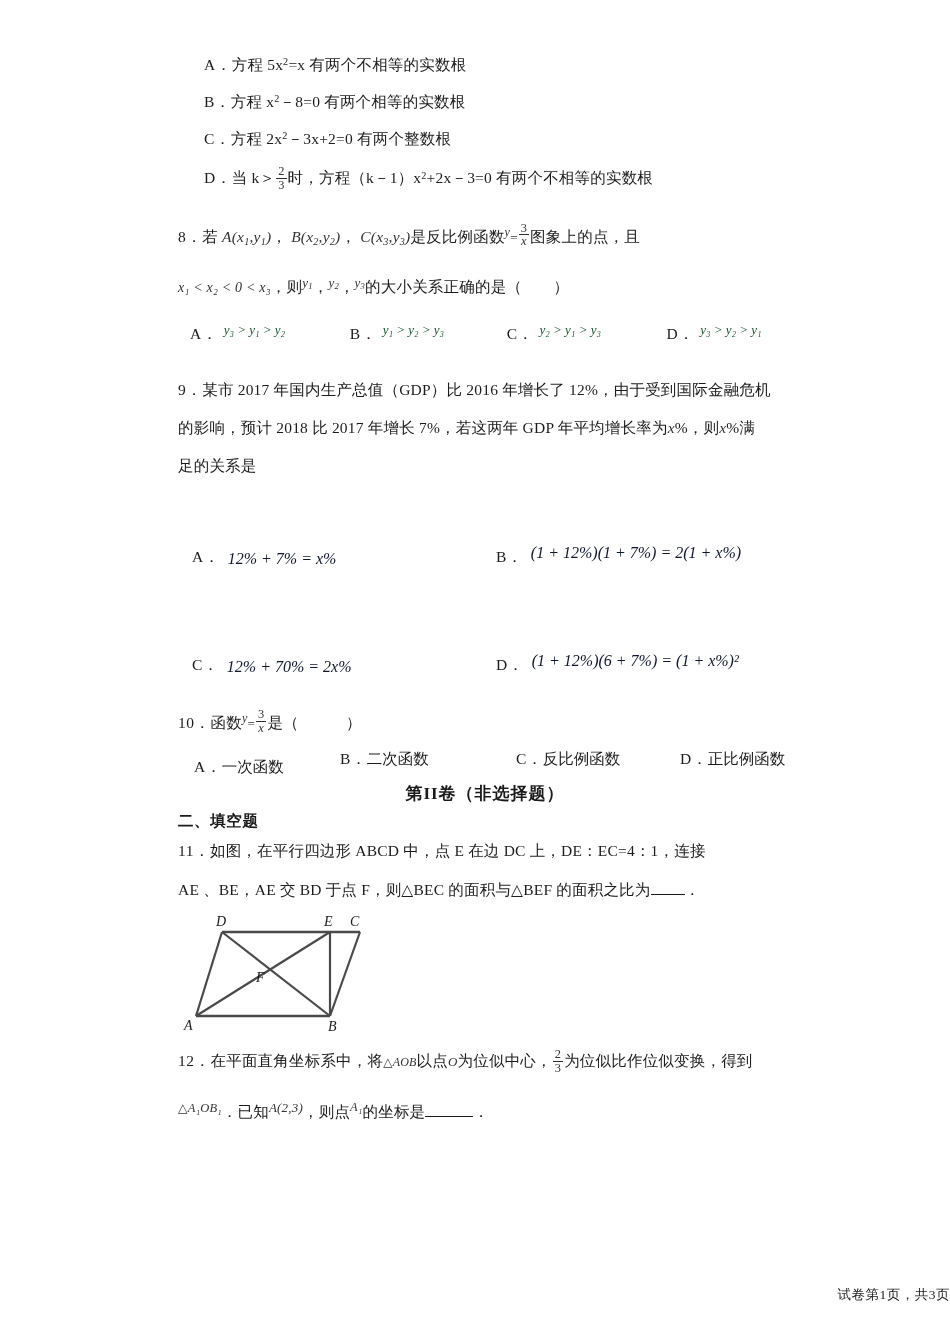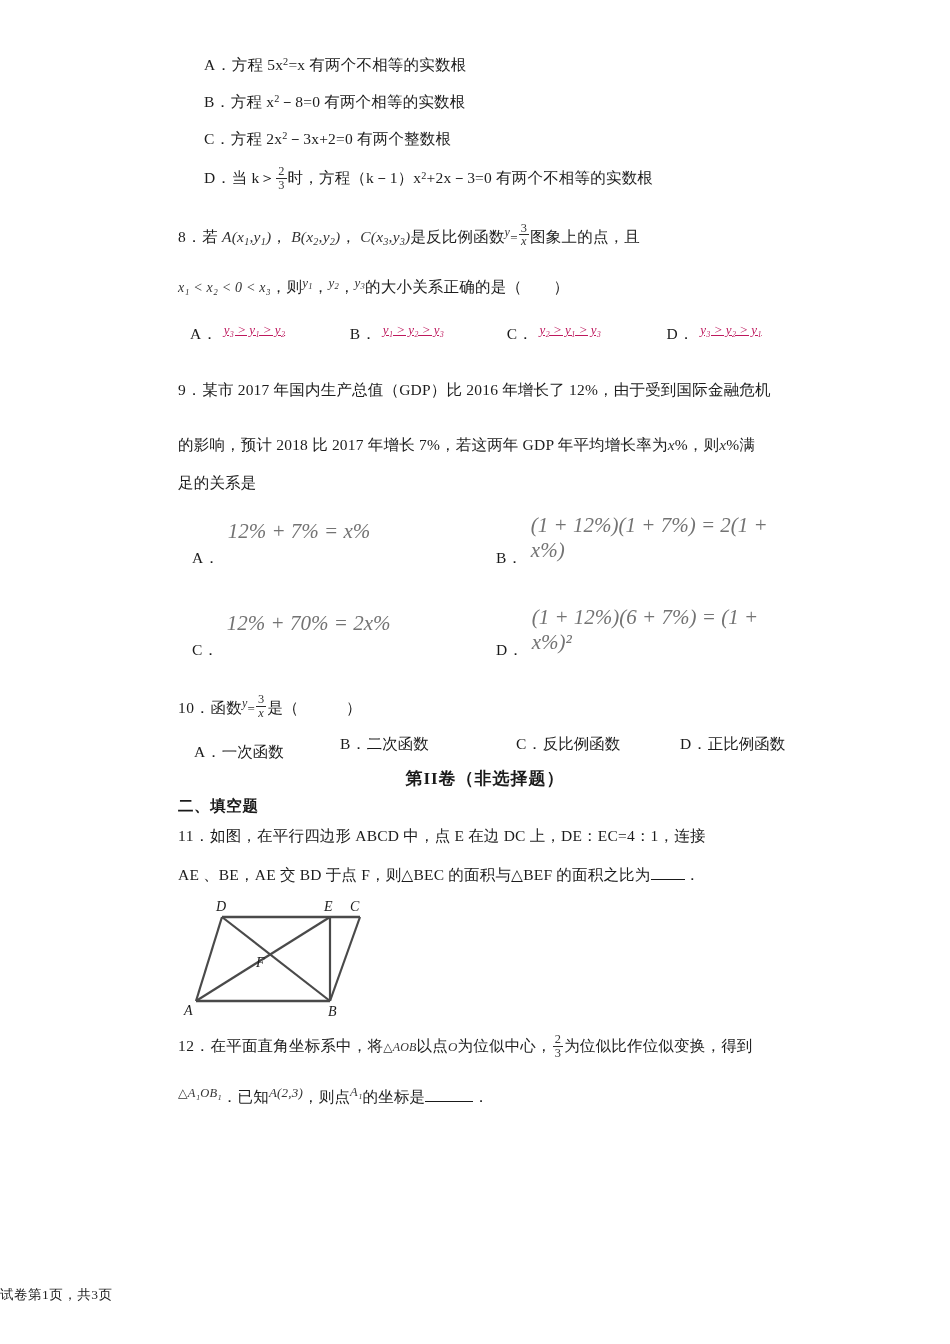--- a/index.html
+++ b/index.html
@@ -88,40 +88,39 @@
 
   .q8row .cell:nth-child(1) { width: 163px; padding-left: 12px; }
   .q8row .cell:nth-child(2) { width: 160px; }
   .q8row .cell:nth-child(3) { width: 163px; }
   .q8row .cell:nth-child(4) { width: 128px; }
 
   .q8expr {
     font-size: 13px;
     position: relative;
     top: -5px;
-    color: #be185d;
-    text-decoration: underline;
+    color: #14532d;
   }
 
   
   .grid2 {
     display: grid;
     grid-template-columns: 318px auto;
     row-gap: 42px;
     font-size: 15.5px;
   }
   .grid2 .cellg {
     display: flex;
     align-items: baseline;
   }
   .grid2 .lbl {
     align-self: flex-end;
     margin-right: 8px;
   }
-  .grid2 .ex { color: #737373; font-size: 21px; }
+  .grid2 .ex { color: #0f172a; font-size: 16px; margin-top: 48px; }
   .grid2 .ex-up { position: relative; top: -6px; }
 
   
   .q10row {
     display: flex;
     font-size: 15.5px;
     padding-left: 16px;
   }
   .q10row .cell:nth-child(1) { width: 146px; margin-top: 8px; }
   .q10row .cell:nth-child(2) { width: 176px; }
@@ -163,21 +162,21 @@
     font-size: 14px;
     fill: #1b1b1b;
   }
 
   
   .footer {
     position: absolute;
     left: 0;
     top: 1286px;
     width: 950px;
-    text-align: left;
+    text-align: right;
     font-size: 13.5px;
     color: #232323;
     letter-spacing: 0.5px;
   }
 </style>
 </head>
 <body>
 
 <div class="page">
   <div class="content">
@@ -229,21 +228,21 @@
         <span class="mi q8expr">y₂ &gt; y₁ &gt; y₃</span>
       </div>
       <div class="cell">
         <span class="lbl mark">D．</span>
         <span class="mi q8expr">y₃ &gt; y₂ &gt; y₁</span>
       </div>
     </div>
 
     <div class="gap-l"></div>
 
-    <div class="qline" style="margin-bottom:30px;">
+    <div class="qline" style="margin-bottom:13px;">
       <span class="mark">9．</span><span>某市 2017 年国内生产总值（GDP）比 2016 年增长了 12%，由于受到国际金融危机</span>
     </div>
     <div class="qline" style="margin-bottom:13px;">
       <span>的影响，预计 2018 比 2017 年增长 7%，若这两年 GDP 年平均增长率为</span><span class="mi">x</span><span>%，则</span><span class="mi">x</span><span>%满</span>
     </div>
     <div class="qline">
       <span>足的关系是</span>
     </div>
 
     <div class="gap-m"></div>

